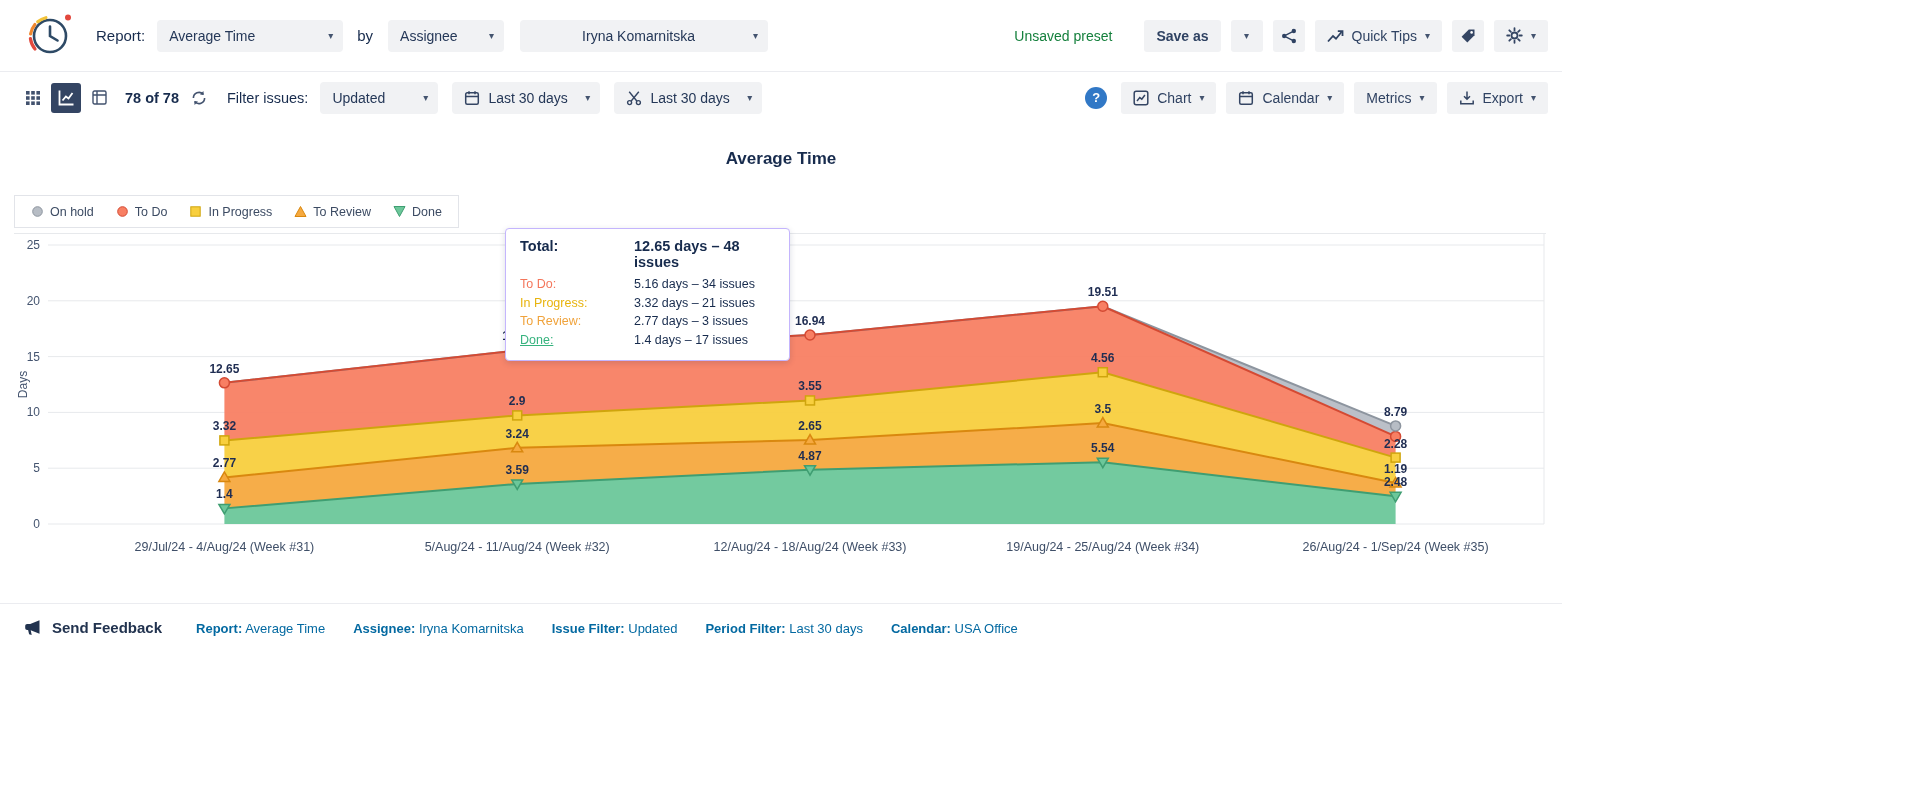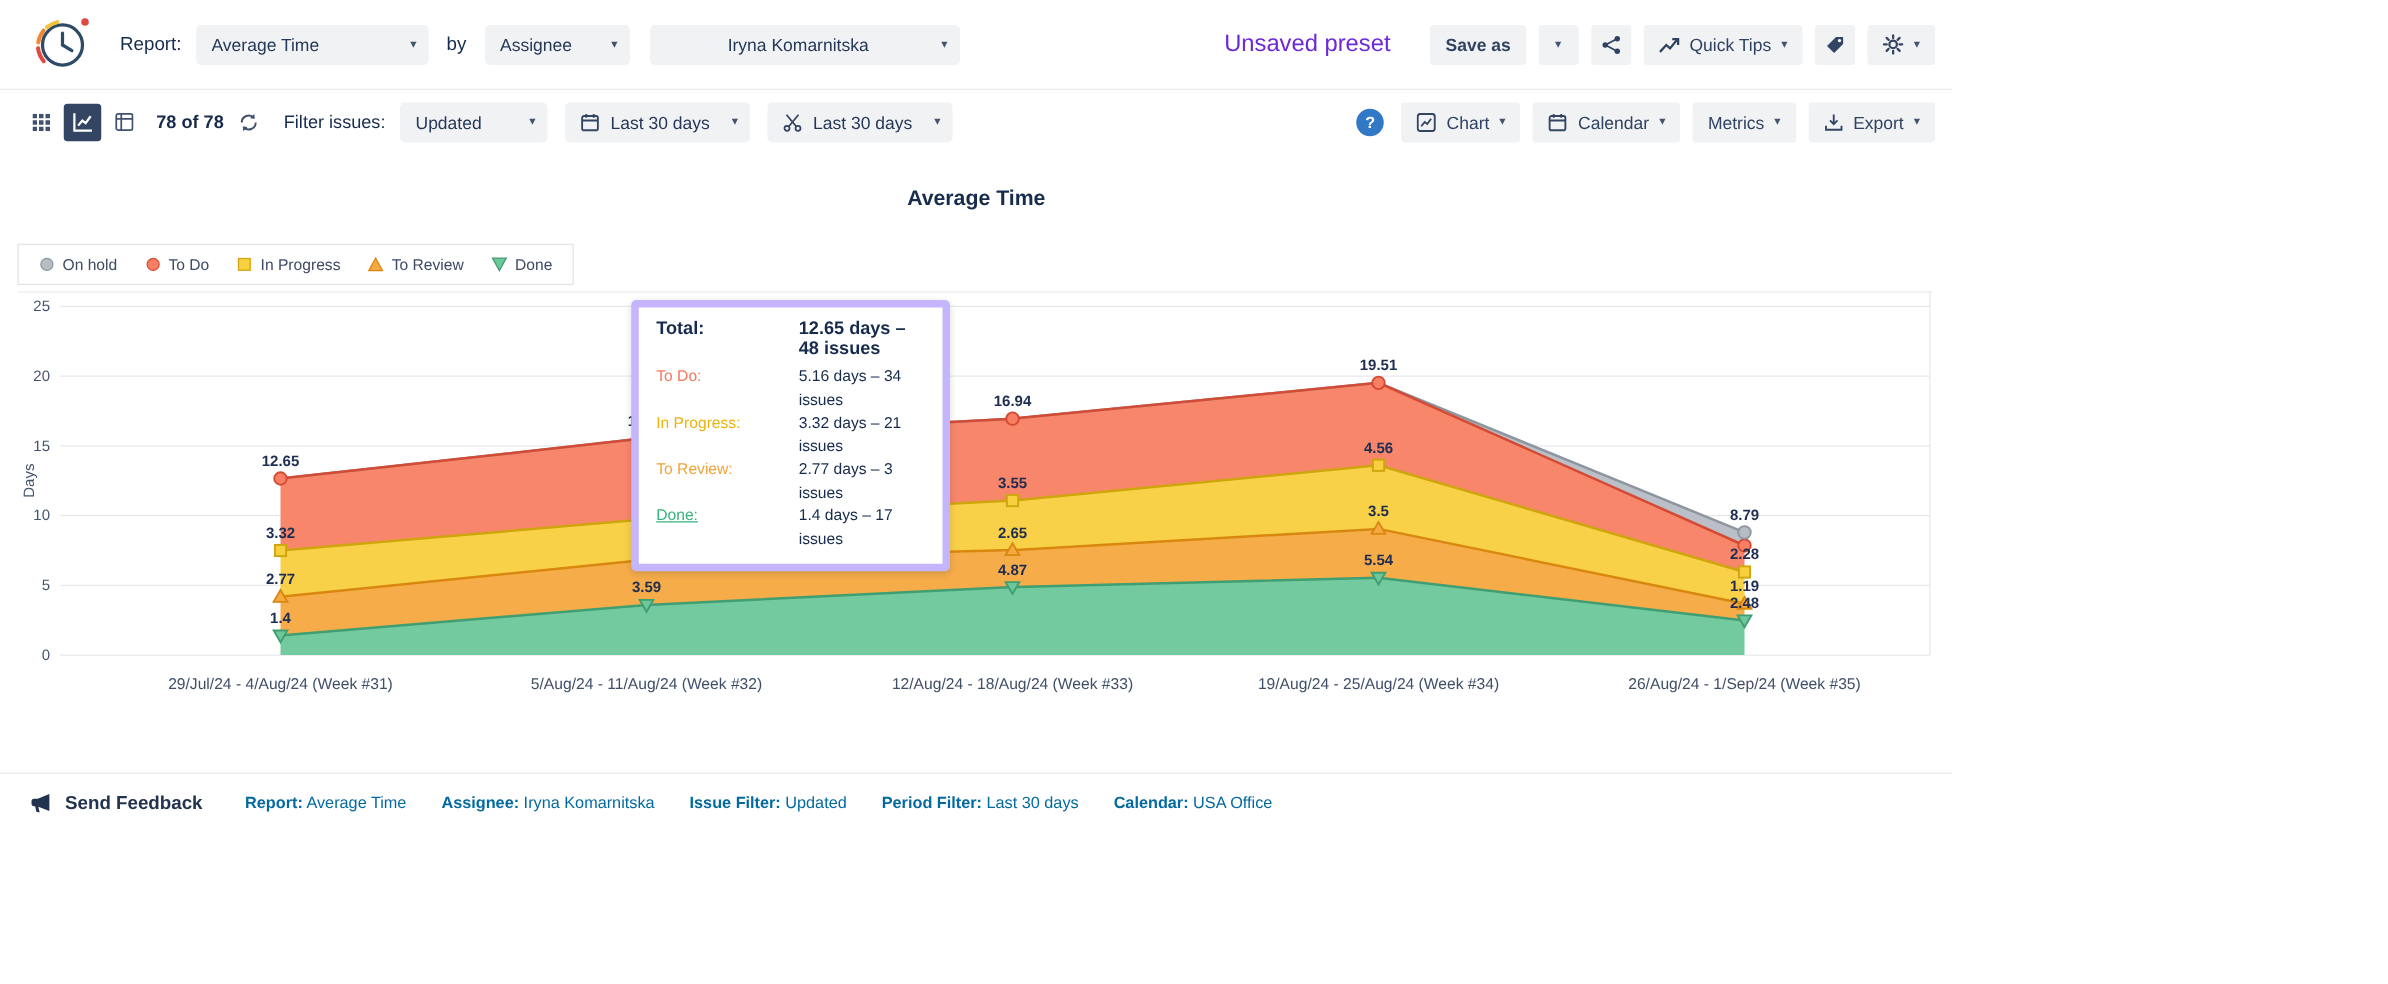--- a/index.html
+++ b/index.html
@@ -13,21 +13,21 @@
   .topbar{display:flex;align-items:center;height:72px;padding:0 14px 0 18px;border-bottom:1px solid #ebecf0}
   .logo{width:58px;height:58px;margin-right:20px;flex:none}
   .hdr-label{font-size:15px;margin-right:12px;white-space:nowrap}
   .hdr-label.by{margin:0 15px 0 14px}
   .dd{display:inline-flex;align-items:center;height:32px;background:#f1f2f4;border-radius:4px;
       padding:0 10px 0 12px;font-size:14px;color:#253858;gap:8px;white-space:nowrap}
   .dd .dd-value{flex:1;text-align:left;overflow:hidden}
   .dd.center .dd-value{text-align:center}
   .chev{font-size:10px;color:#44546f;flex:none;line-height:1}
   .flex-spacer{flex:1}
-  .muted{color:#6d28d9;font-size:19px;margin-right:22px;white-space:nowrap}
+  .muted{color:#15803d;font-size:14px;margin-right:22px;white-space:nowrap}
   .btn{display:inline-flex;align-items:center;gap:8px;height:32px;background:#f1f2f4;border-radius:3px;
        padding:0 12px;font-size:14px;color:#2f4262;margin-left:10px;white-space:nowrap}
   .btn.sq{width:32px;justify-content:center;padding:0}
 
   
   .toolbar{display:flex;align-items:center;height:51px;padding:0 14px 0 18px}
   .view-btn{width:30px;height:30px;display:inline-flex;align-items:center;justify-content:center;border-radius:3px;margin-right:3px}
   .view-btn.selected{background:#344563}
   .count{font-weight:700;font-size:14.5px;margin:0 8px 0 8px;white-space:nowrap}
   .refresh{width:24px;height:24px;display:inline-flex;align-items:center;justify-content:center}
@@ -41,31 +41,31 @@
   .legend{display:inline-flex;align-items:center;gap:22px;border:1px solid #e2e4e9;height:33px;padding:0 16px;
           margin:26px 0 0 14px}
   .legend-item{display:inline-flex;align-items:center;gap:6px;font-size:12.5px;color:#3c4b63;cursor:pointer}
   .chart-area{margin:5px 0 0 14px}
   .tick{font-size:12px;fill:#44546f}
   .xlabel{font-size:12.5px;fill:#3f4f68}
   .pt-label{font-size:12px;font-weight:600;fill:#1f2d52}
   .grid{stroke:#e7e9ec;stroke-width:1}
 
   
-  .tooltip{position:absolute;left:505px;top:240px;width:255px;background:#fff;border:6px solid #c4b5fd;
+  .tooltip{position:absolute;left:505px;top:228px;width:285px;background:#fff;border:1px solid #c4b5fd;
            border-radius:4px;box-shadow:0 2px 6px rgba(9,30,66,.15);padding:9px 14px 11px;z-index:5}
   .tt-total{display:flex;margin-bottom:5px}
   .tt-total-label{font-size:14.5px;font-weight:700;width:114px;flex:none}
   .tt-total-value{font-size:14.5px;font-weight:700}
   .tt-row{display:flex;line-height:18.5px}
   .tt-label{font-size:12.5px;width:114px;flex:none}
   .tt-value{font-size:12.5px;color:#172b4d}
 
   
-  .footer{display:flex;align-items:flex-start;border-top:1px solid #ebecf0;margin-top:48px;padding:15px 0 13px}
+  .footer{display:flex;align-items:flex-end;border-top:1px solid #ebecf0;margin-top:34px;padding:15px 0 13px}
   .feedback{display:inline-flex;align-items:center;gap:9px;font-size:15px;font-weight:700;color:#22334f;margin-left:24px}
   .meta{margin-left:34px;display:inline-flex;gap:28px;font-size:13px;color:#0369a1;white-space:nowrap}
   .meta-item b{font-weight:700}
 </style>
 </head>
 <body>
 
 <div class="app">
 
   

